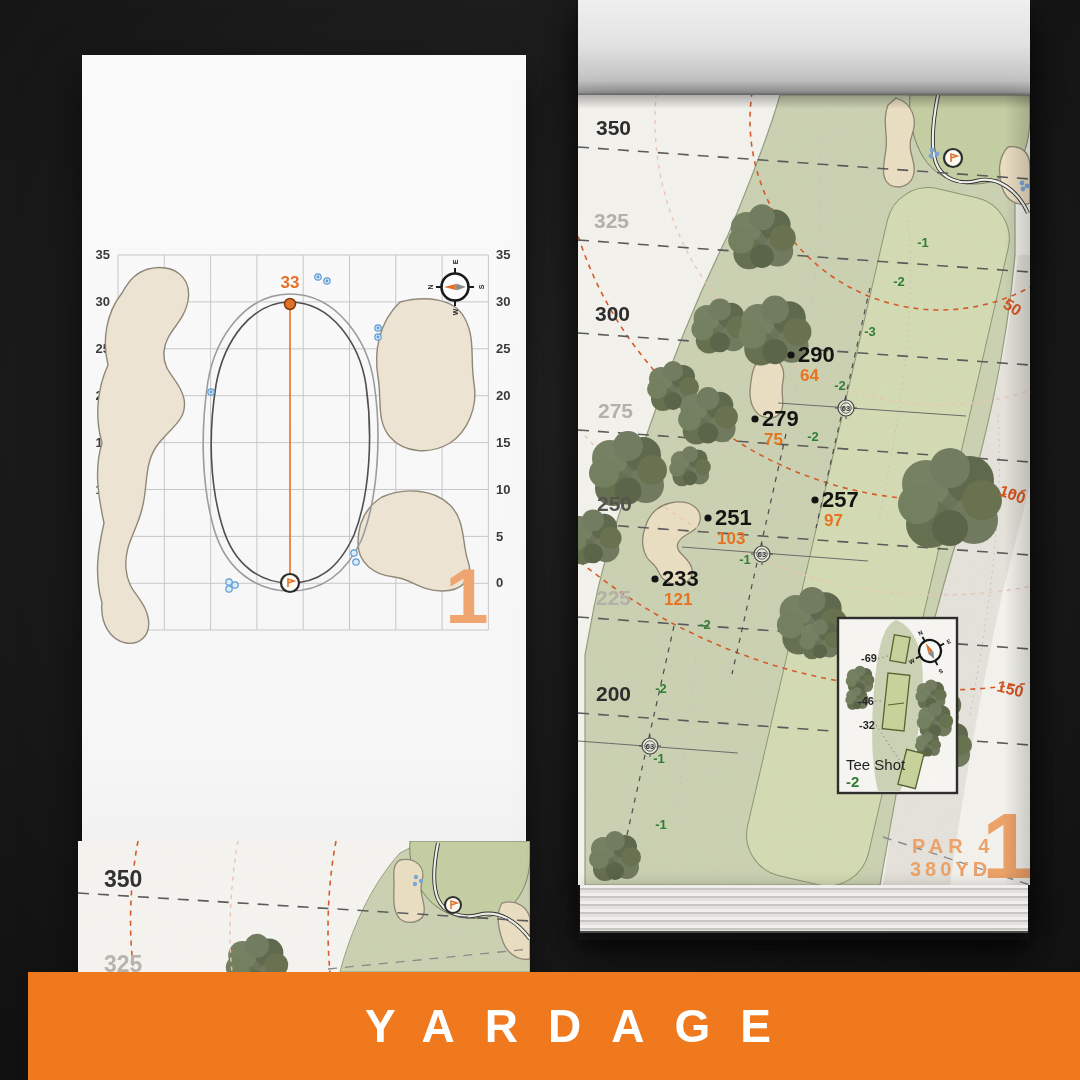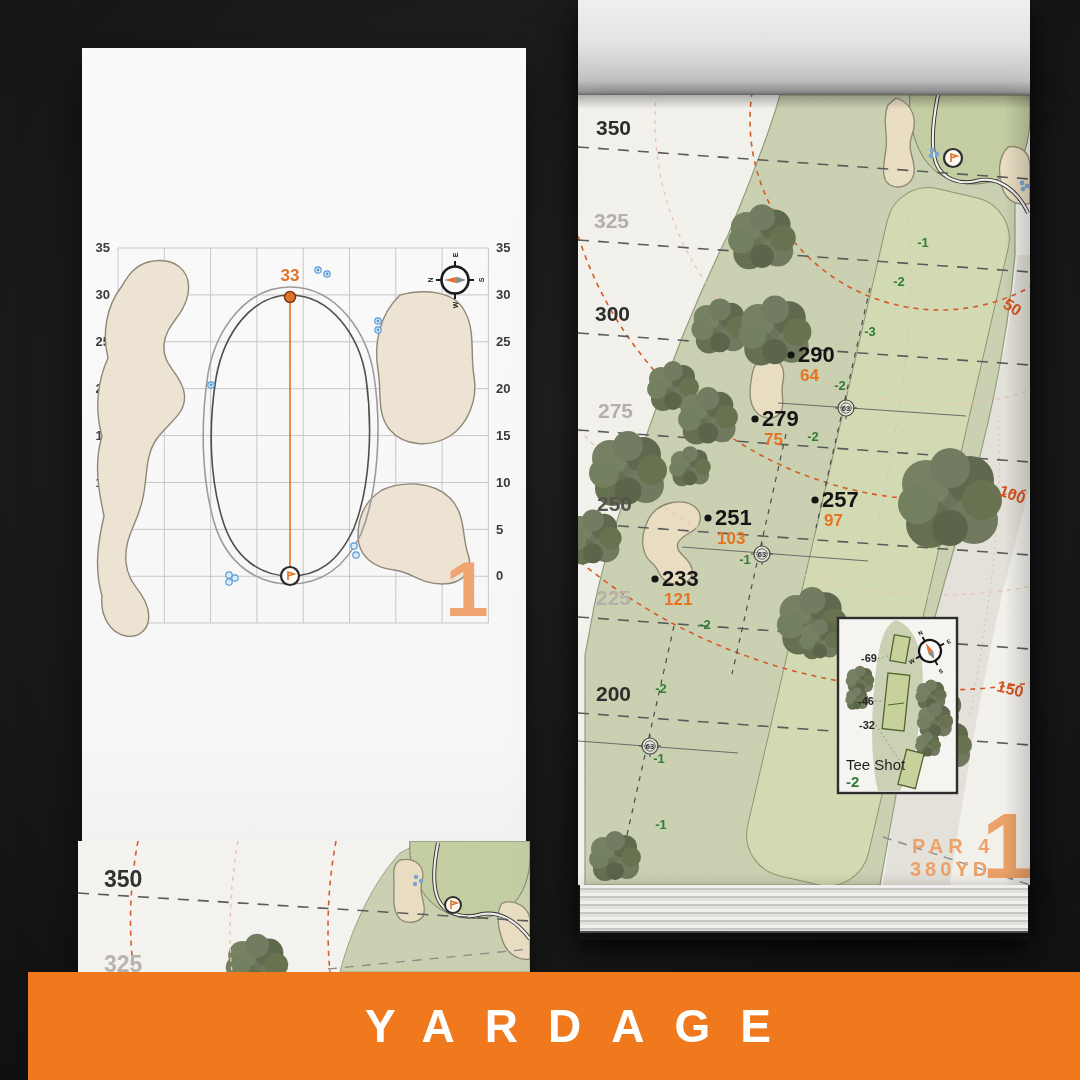--- a/index.html
+++ b/index.html
@@ -4,21 +4,21 @@
 <style>
   html,body{margin:0;padding:0;}
   body{
     width:1080px;height:1080px;position:relative;overflow:hidden;
     background:radial-gradient(circle at 50% 38%, #262626 0%, #1b1b1b 55%, #101010 100%);
     font-family:"Liberation Sans", sans-serif;
   }
   svg text{font-family:"Liberation Sans", sans-serif;}
   .page{position:absolute;background:#f6f5f1;}
   .shadow{box-shadow:0 18px 45px rgba(0,0,0,0.6);}
-  #left-top-page{left:82px;top:48px;width:444px;height:1003px;
+  #left-top-page{left:82px;top:55px;width:444px;height:1003px;
     background:linear-gradient(180deg,#fafafa 0%,#f6f6f6 70%,#ececec 88%,#d6d6d6 100%);}
   #left-top-curl{position:absolute;left:0;bottom:0;width:100%;height:110px;pointer-events:none;
     background:linear-gradient(180deg,rgba(0,0,0,0) 0%,rgba(0,0,0,0.07) 50%,rgba(0,0,0,0.22) 88%,rgba(60,55,50,0.45) 100%);}
   #left-preview-page{left:78px;top:841px;width:452px;height:131px;background:#f7f6f2;}
   #right-booklet{position:absolute;left:578px;top:0;width:452px;height:940px;}
   #right-back-curl{position:absolute;left:0;top:0;width:452px;height:95px;
     background:linear-gradient(180deg,#efefef 0%,#e3e3e3 45%,#c4c4c4 85%,#9a9a9a 97%,#6f6f6f 100%);
     box-shadow:0 10px 25px rgba(0,0,0,0.5);}
   #right-map-page{position:absolute;left:0;top:95px;width:452px;height:790px;background:#f5f4ef;
     box-shadow:0 14px 35px rgba(0,0,0,0.55);}

